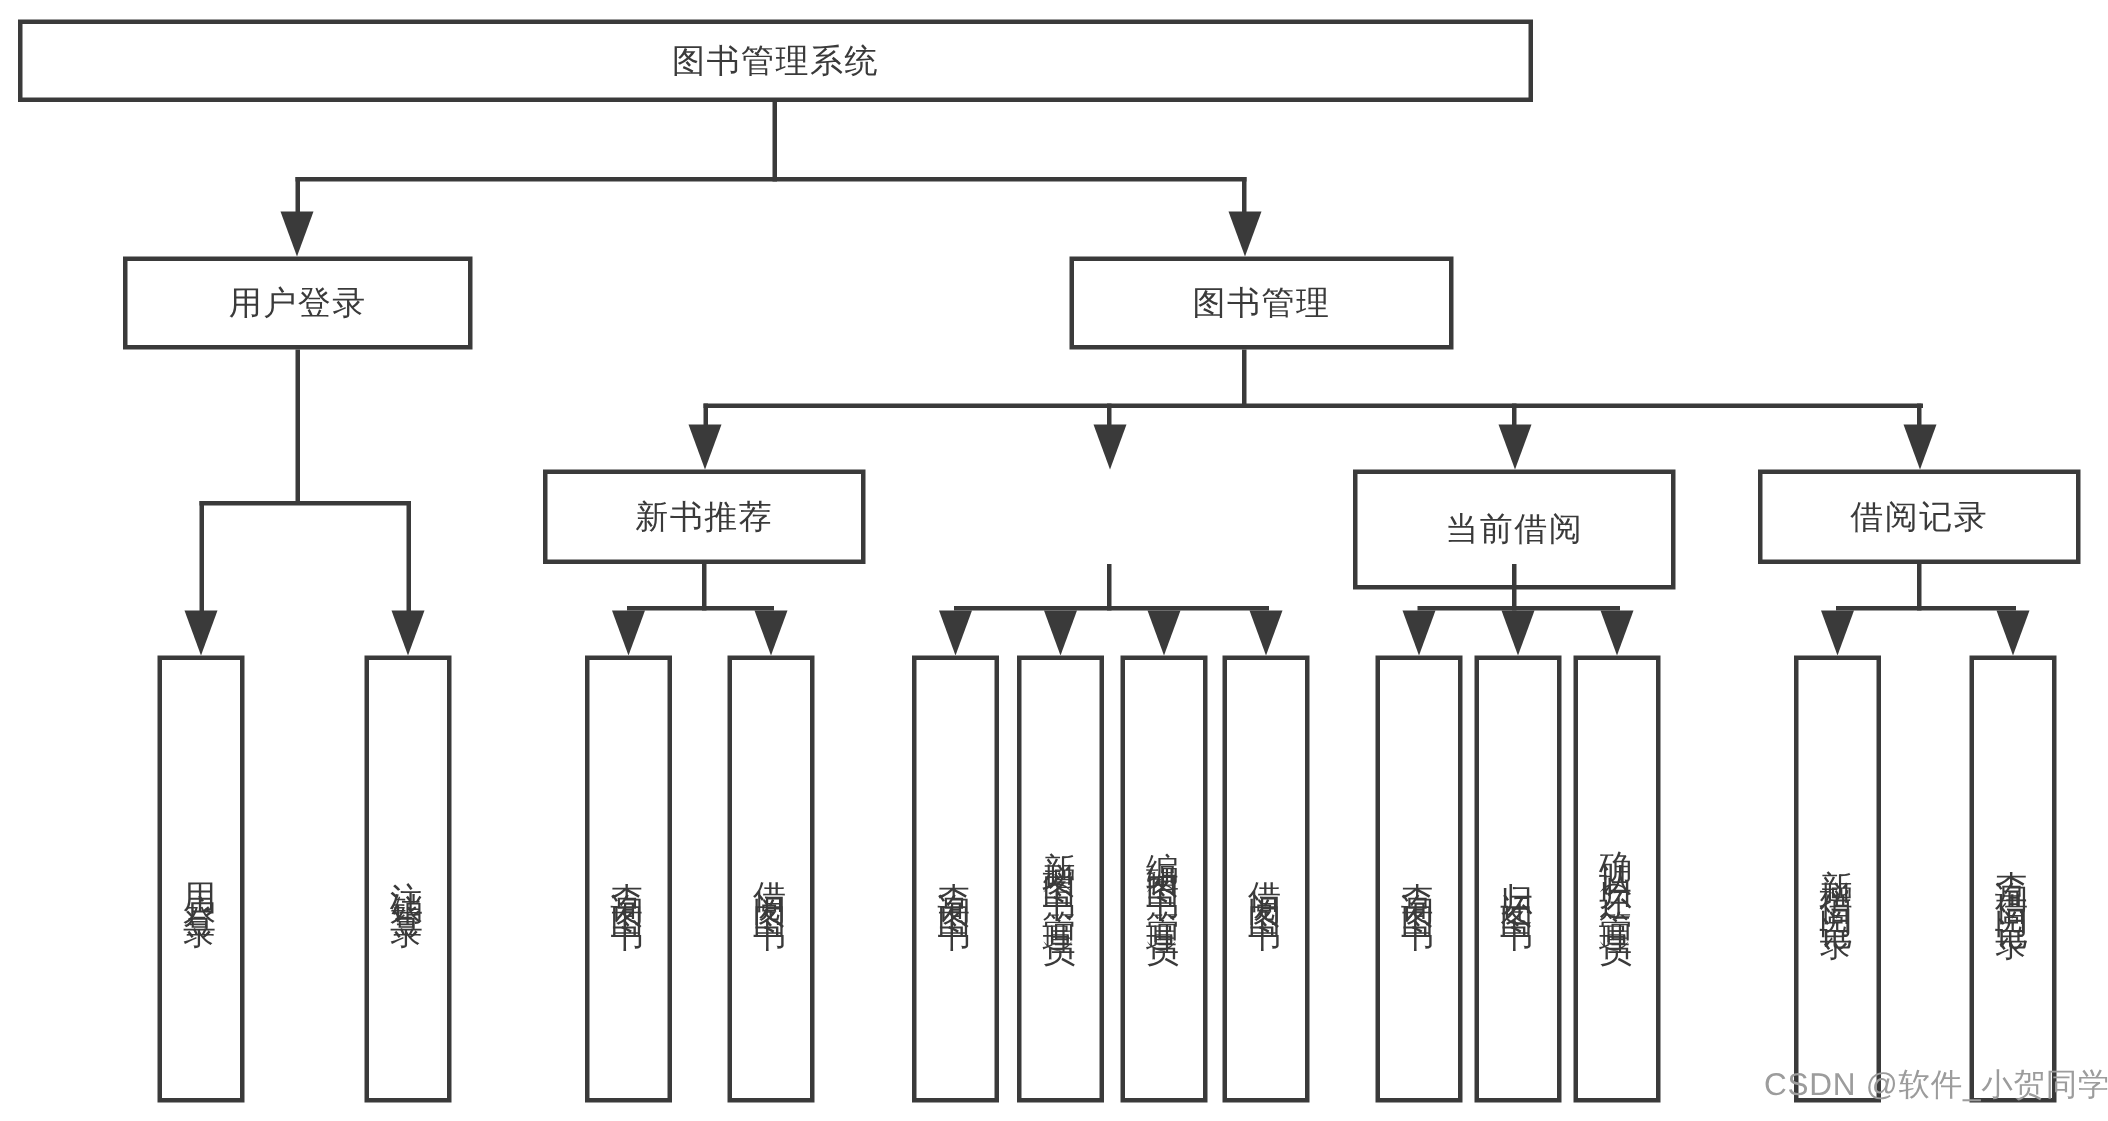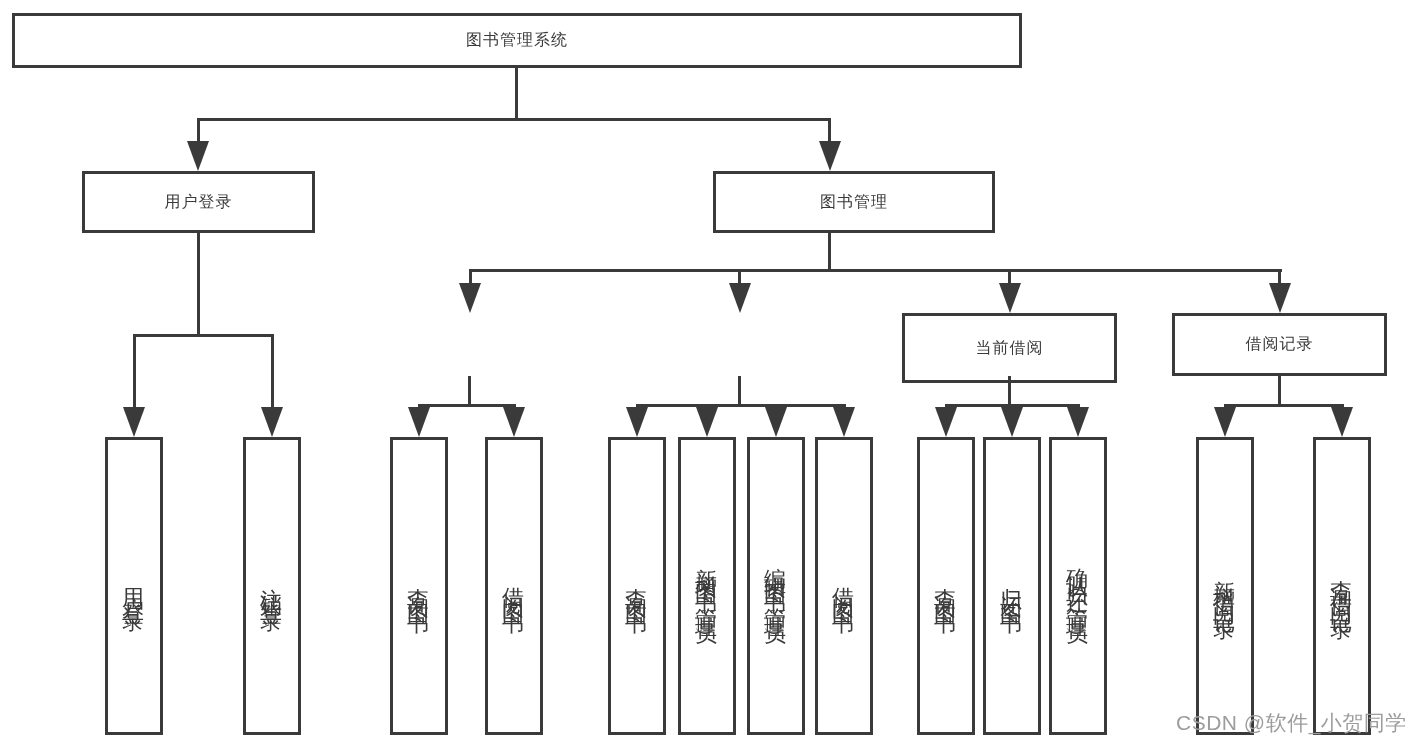--- a/index.html
+++ b/index.html
@@ -19,21 +19,21 @@
     overflow: hidden;
   }
   .node {
     position: absolute;
     border: 3px solid var(--line);
     background: var(--bg);
     color: var(--text);
     display: flex;
     align-items: center;
     justify-content: center;
-    font-size: 16px;
+    font-size: 22px;
     letter-spacing: 1px;
     white-space: nowrap;
   }
   .leaf {
     position: absolute;
     top: 437px;
     width: 58px;
     height: 298px;
     border: 3px solid var(--line);
     background: var(--bg);
@@ -76,41 +76,42 @@
   <div class="node" style="left:12px; top:13px; width:1010px; height:55px;">图书管理系统</div>
 
   <div class="line" style="left:515px; top:68px; width:3px; height:53px;"></div>
   <div class="line" style="left:197px; top:118px; width:634px; height:3px;"></div>
   <div class="line" style="left:197px; top:118px; width:3px; height:28px;"></div>
   <div class="arr" style="left:187px; top:141px;"></div>
   <div class="line" style="left:828px; top:118px; width:3px; height:28px;"></div>
   <div class="arr" style="left:819px; top:141px;"></div>
 
   <div class="node" style="left:82px; top:171px; width:233px; height:62px;">用户登录</div>
-  <div class="node" style="left:713px; top:171px; width:282px; height:62px;">图书管理</div>
+  <div class="node" style="left:713px; top:171px; width:256px; height:62px;">图书管理</div>
 
   <div class="line" style="left:197px; top:233px; width:3px; height:103px;"></div>
   <div class="line" style="left:133px; top:334px; width:141px; height:3px;"></div>
   <div class="line" style="left:133px; top:334px; width:3px; height:76px;"></div>
   <div class="arr" style="left:123px; top:407px;"></div>
   <div class="line" style="left:271px; top:334px; width:3px; height:76px;"></div>
   <div class="arr" style="left:261px; top:407px;"></div>
 
   <div class="line" style="left:828px; top:233px; width:3px; height:38px;"></div>
   <div class="line" style="left:469px; top:269px; width:813px; height:3px;"></div>
   <div class="line" style="left:469px; top:269px; width:3px; height:17px;"></div>
   <div class="arr" style="left:459px; top:283px;"></div>
   <div class="line" style="left:738px; top:269px; width:3px; height:17px;"></div>
   <div class="arr" style="left:729px; top:283px;"></div>
   <div class="line" style="left:1008px; top:269px; width:3px; height:17px;"></div>
   <div class="arr" style="left:999px; top:283px;"></div>
   <div class="line" style="left:1278px; top:269px; width:3px; height:17px;"></div>
   <div class="arr" style="left:1269px; top:283px;"></div>
 
-  <div class="node" style="left:902px; top:313px; width:215px; height:70px;">当前借阅</div>
+  <div class="node" style="left:362px; top:313px; width:215px; height:63px;">新书推荐</div>
+  <div class="node" style="left:902px; top:313px; width:215px; height:80px;">当前借阅</div>
   <div class="node" style="left:1172px; top:313px; width:215px; height:63px;">借阅记录</div>
 
   <div class="line" style="left:468px; top:376px; width:3px; height:31px;"></div>
   <div class="line" style="left:418px; top:404px; width:98px; height:3px;"></div>
   <div class="arr" style="left:408px; top:407px;"></div>
   <div class="arr" style="left:503px; top:407px;"></div>
 
   <div class="line" style="left:738px; top:376px; width:3px; height:31px;"></div>
   <div class="line" style="left:636px; top:404px; width:210px; height:3px;"></div>
   <div class="arr" style="left:626px; top:407px;"></div>

